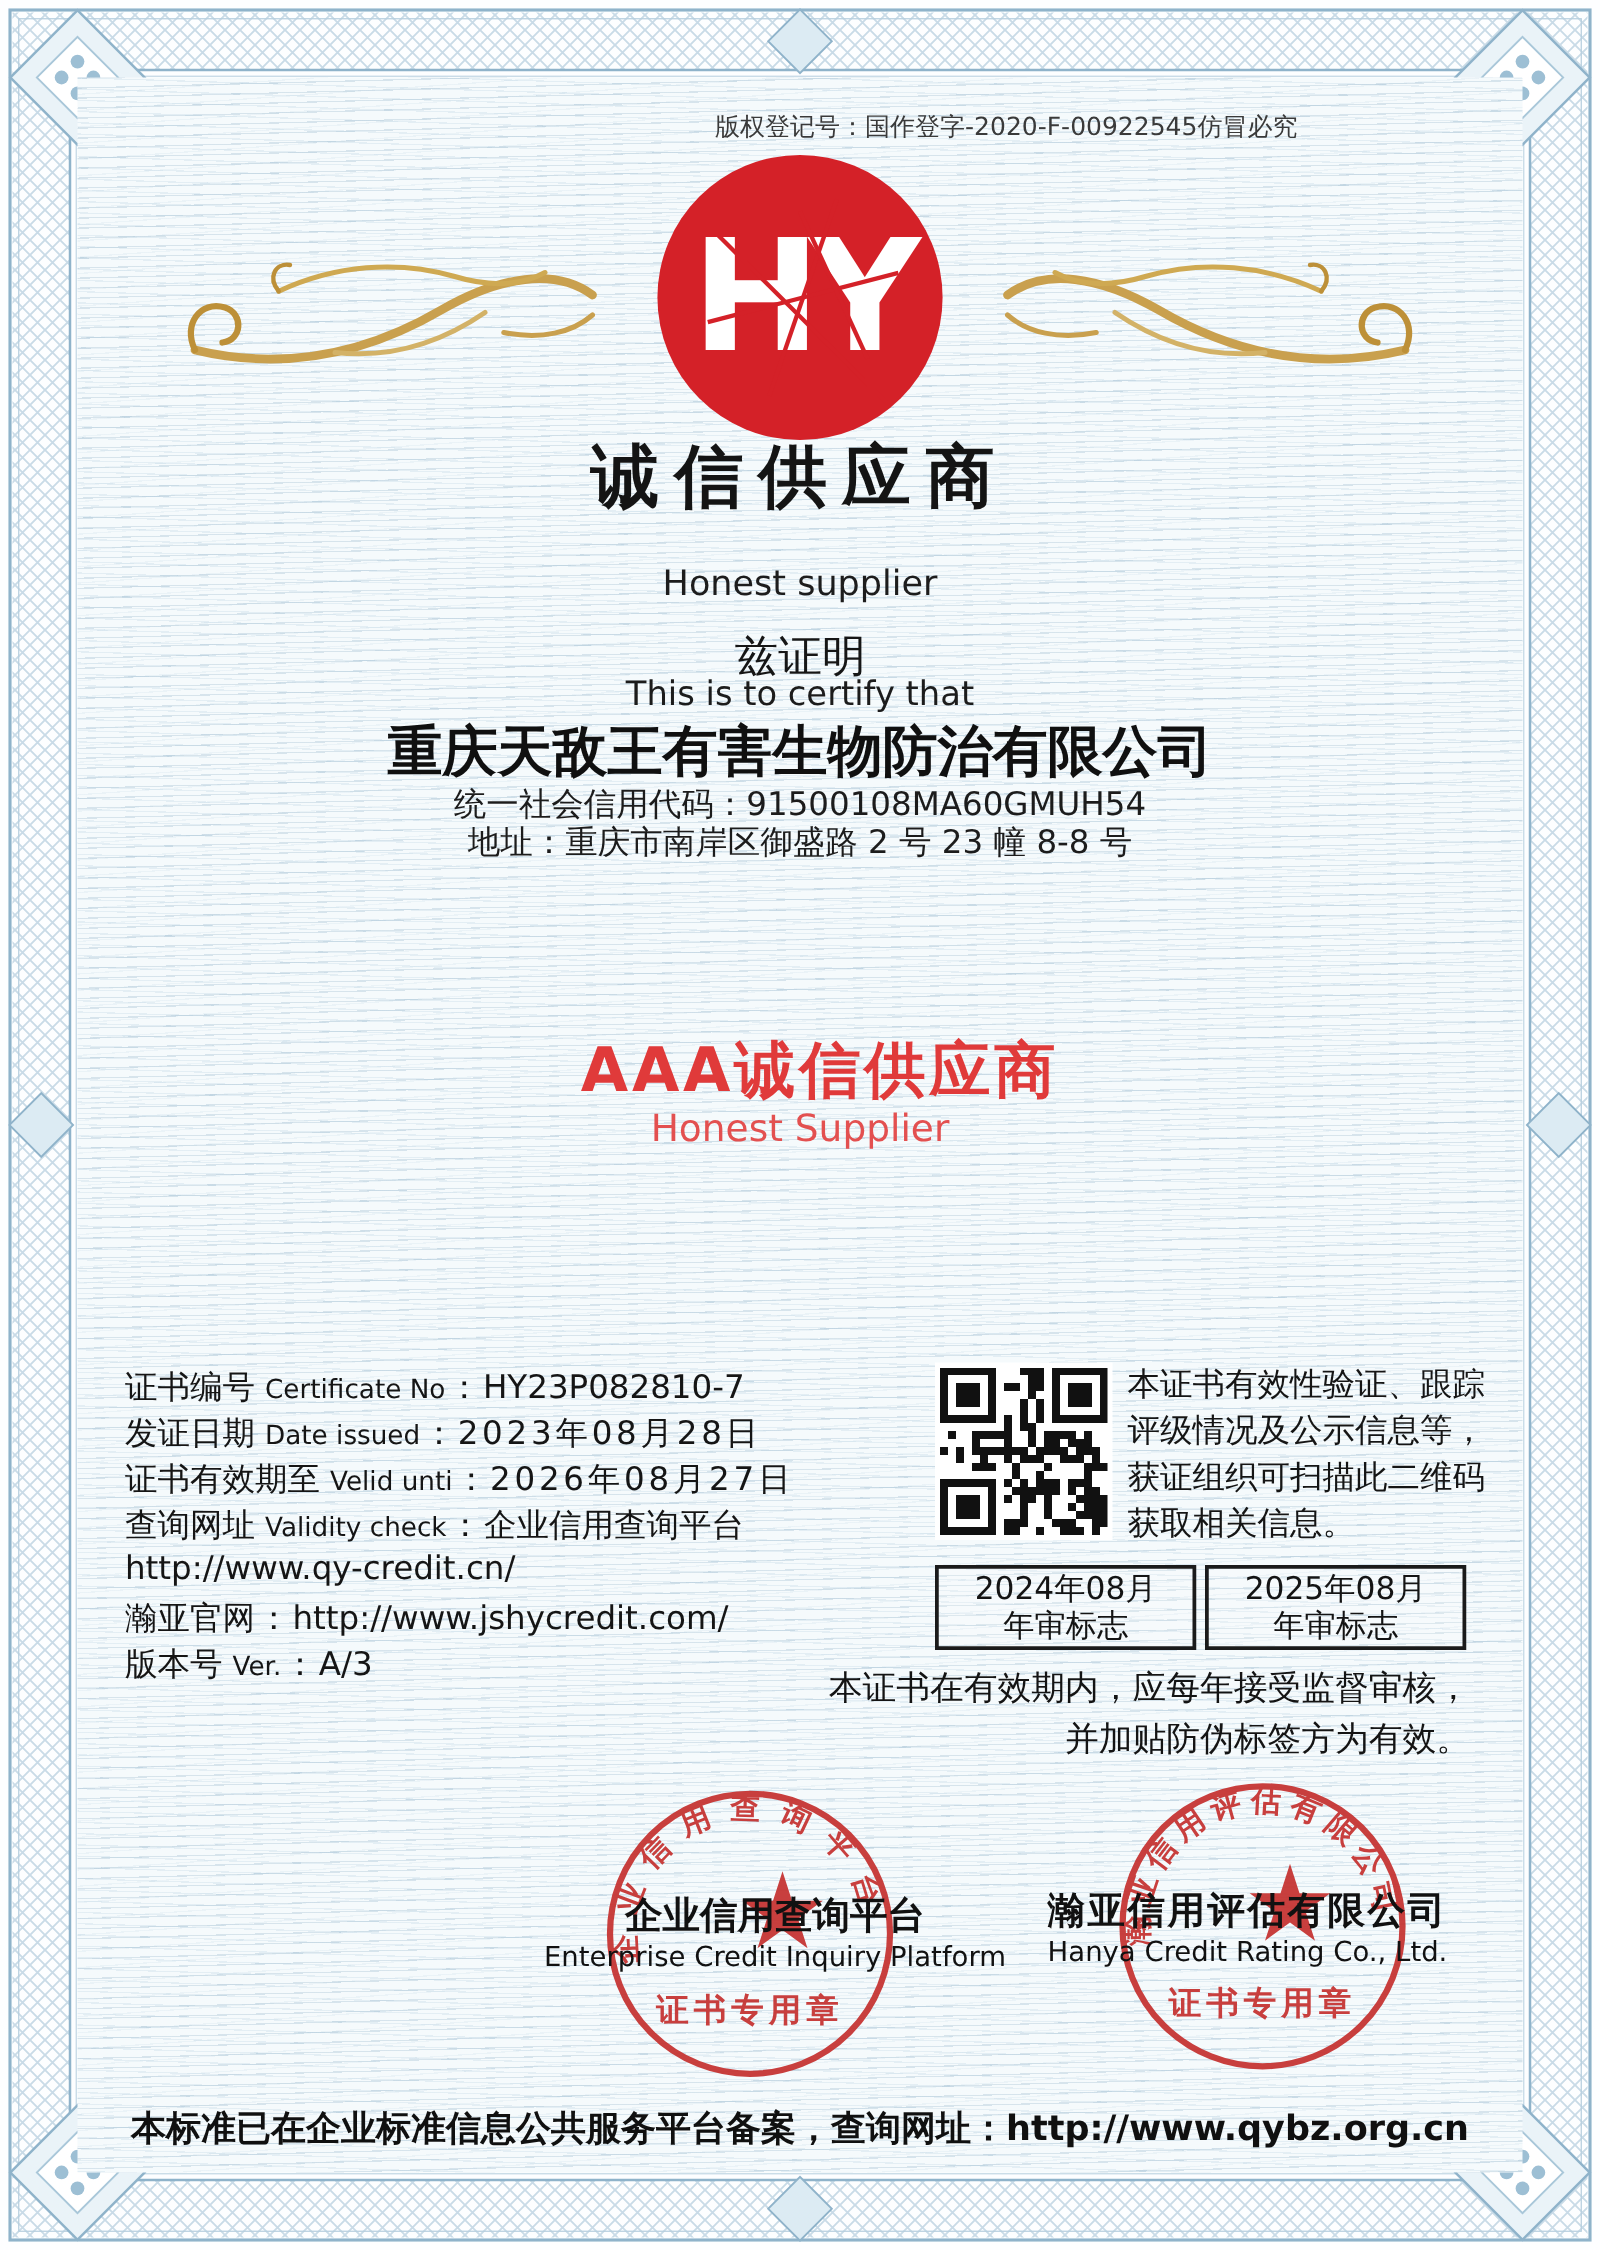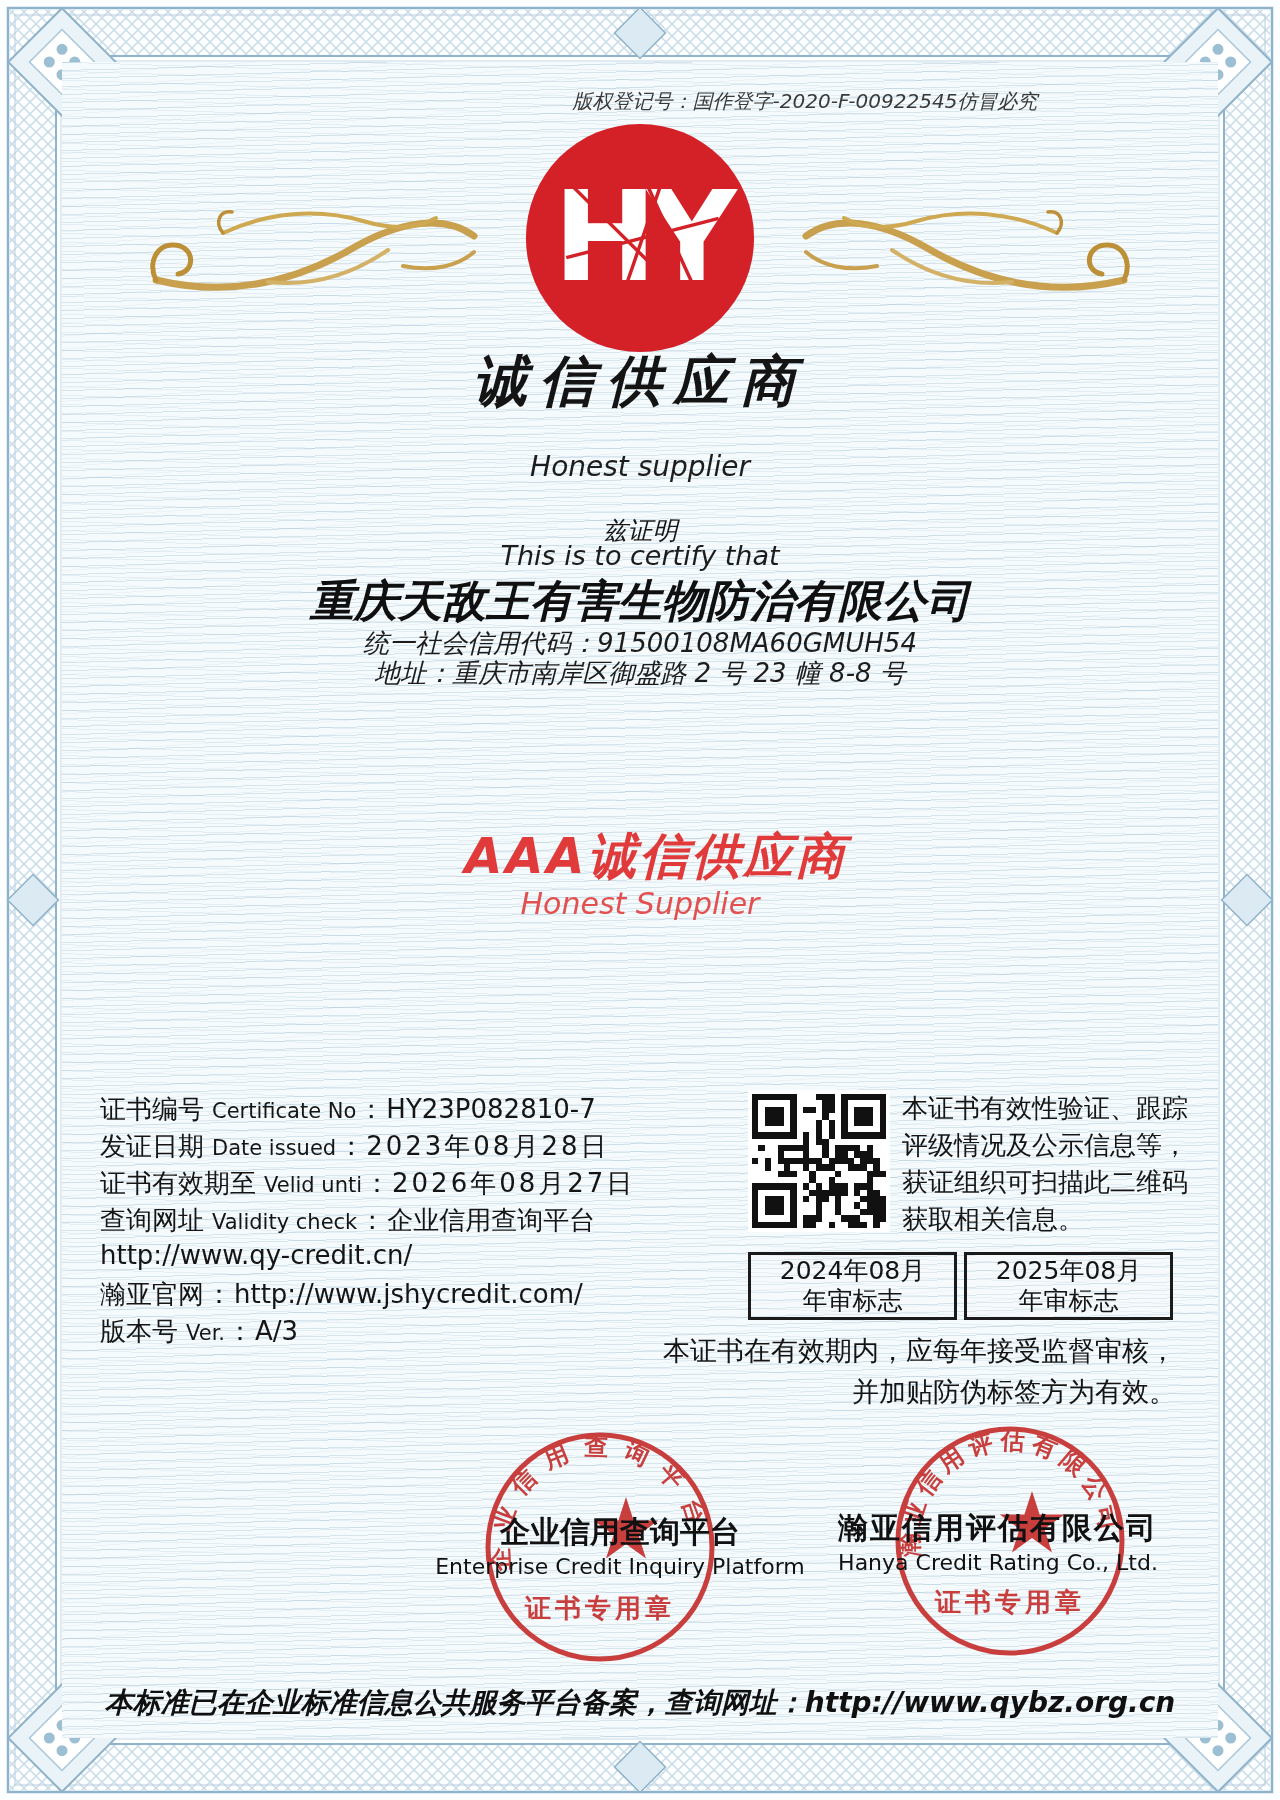--- a/index.html
+++ b/index.html
@@ -8,25 +8,25 @@
   .abs{position:absolute;}
   .ctr{left:0;right:0;text-align:center;}
   
   #paper{position:absolute;left:62px;top:62px;right:62px;bottom:62px;
     background-color:#f5fafc;
     background-image:
       repeating-linear-gradient(178.5deg, rgba(106,150,180,.22) 0px, rgba(106,150,180,.22) 1px, rgba(0,0,0,0) 1px, rgba(0,0,0,0) 8px),
       repeating-linear-gradient(181.8deg, rgba(120,165,195,.14) 0px, rgba(120,165,195,.14) 1px, rgba(0,0,0,0) 1px, rgba(0,0,0,0) 9px),
       repeating-linear-gradient(176deg, rgba(140,180,205,.10) 0px, rgba(140,180,205,.10) 1px, rgba(0,0,0,0) 1px, rgba(0,0,0,0) 13px);
   }
-  .t{position:absolute;color:#1c1c1c;white-space:nowrap;font-style:italic;}
+  .t{position:absolute;color:#1c1c1c;white-space:nowrap;}
   #copyright{top:88px;font-size:20px;color:#3a3a3a;text-indent:330px;}
   #title-cn{top:345px;font-size:55px;font-weight:700;letter-spacing:12px;color:#141414;}
   #title-en{top:450px;font-size:28px;color:#1d1d1d;}
-  #certify-cn{top:514px;font-size:25px;color:#161616;}
+  #certify-cn{top:502px;font-size:35px;color:#161616;}
   #certify-en{top:540px;font-size:27px;}
   #company{top:572px;font-size:44px;font-weight:700;color:#101010;}
   #credit-code{top:626px;font-size:26px;}
   #address{top:656px;font-size:26px;}
   #rating-cn{top:824px;font-size:49px;font-weight:700;letter-spacing:3px;}
   #rating-en{top:886px;font-size:30px;}
   
   #details{left:100px;top:1092px;width:600px;}
   .drow{display:flex;align-items:baseline;height:37px;font-size:26px;color:#151515;}
   .drow .cn{font-size:26px;}

